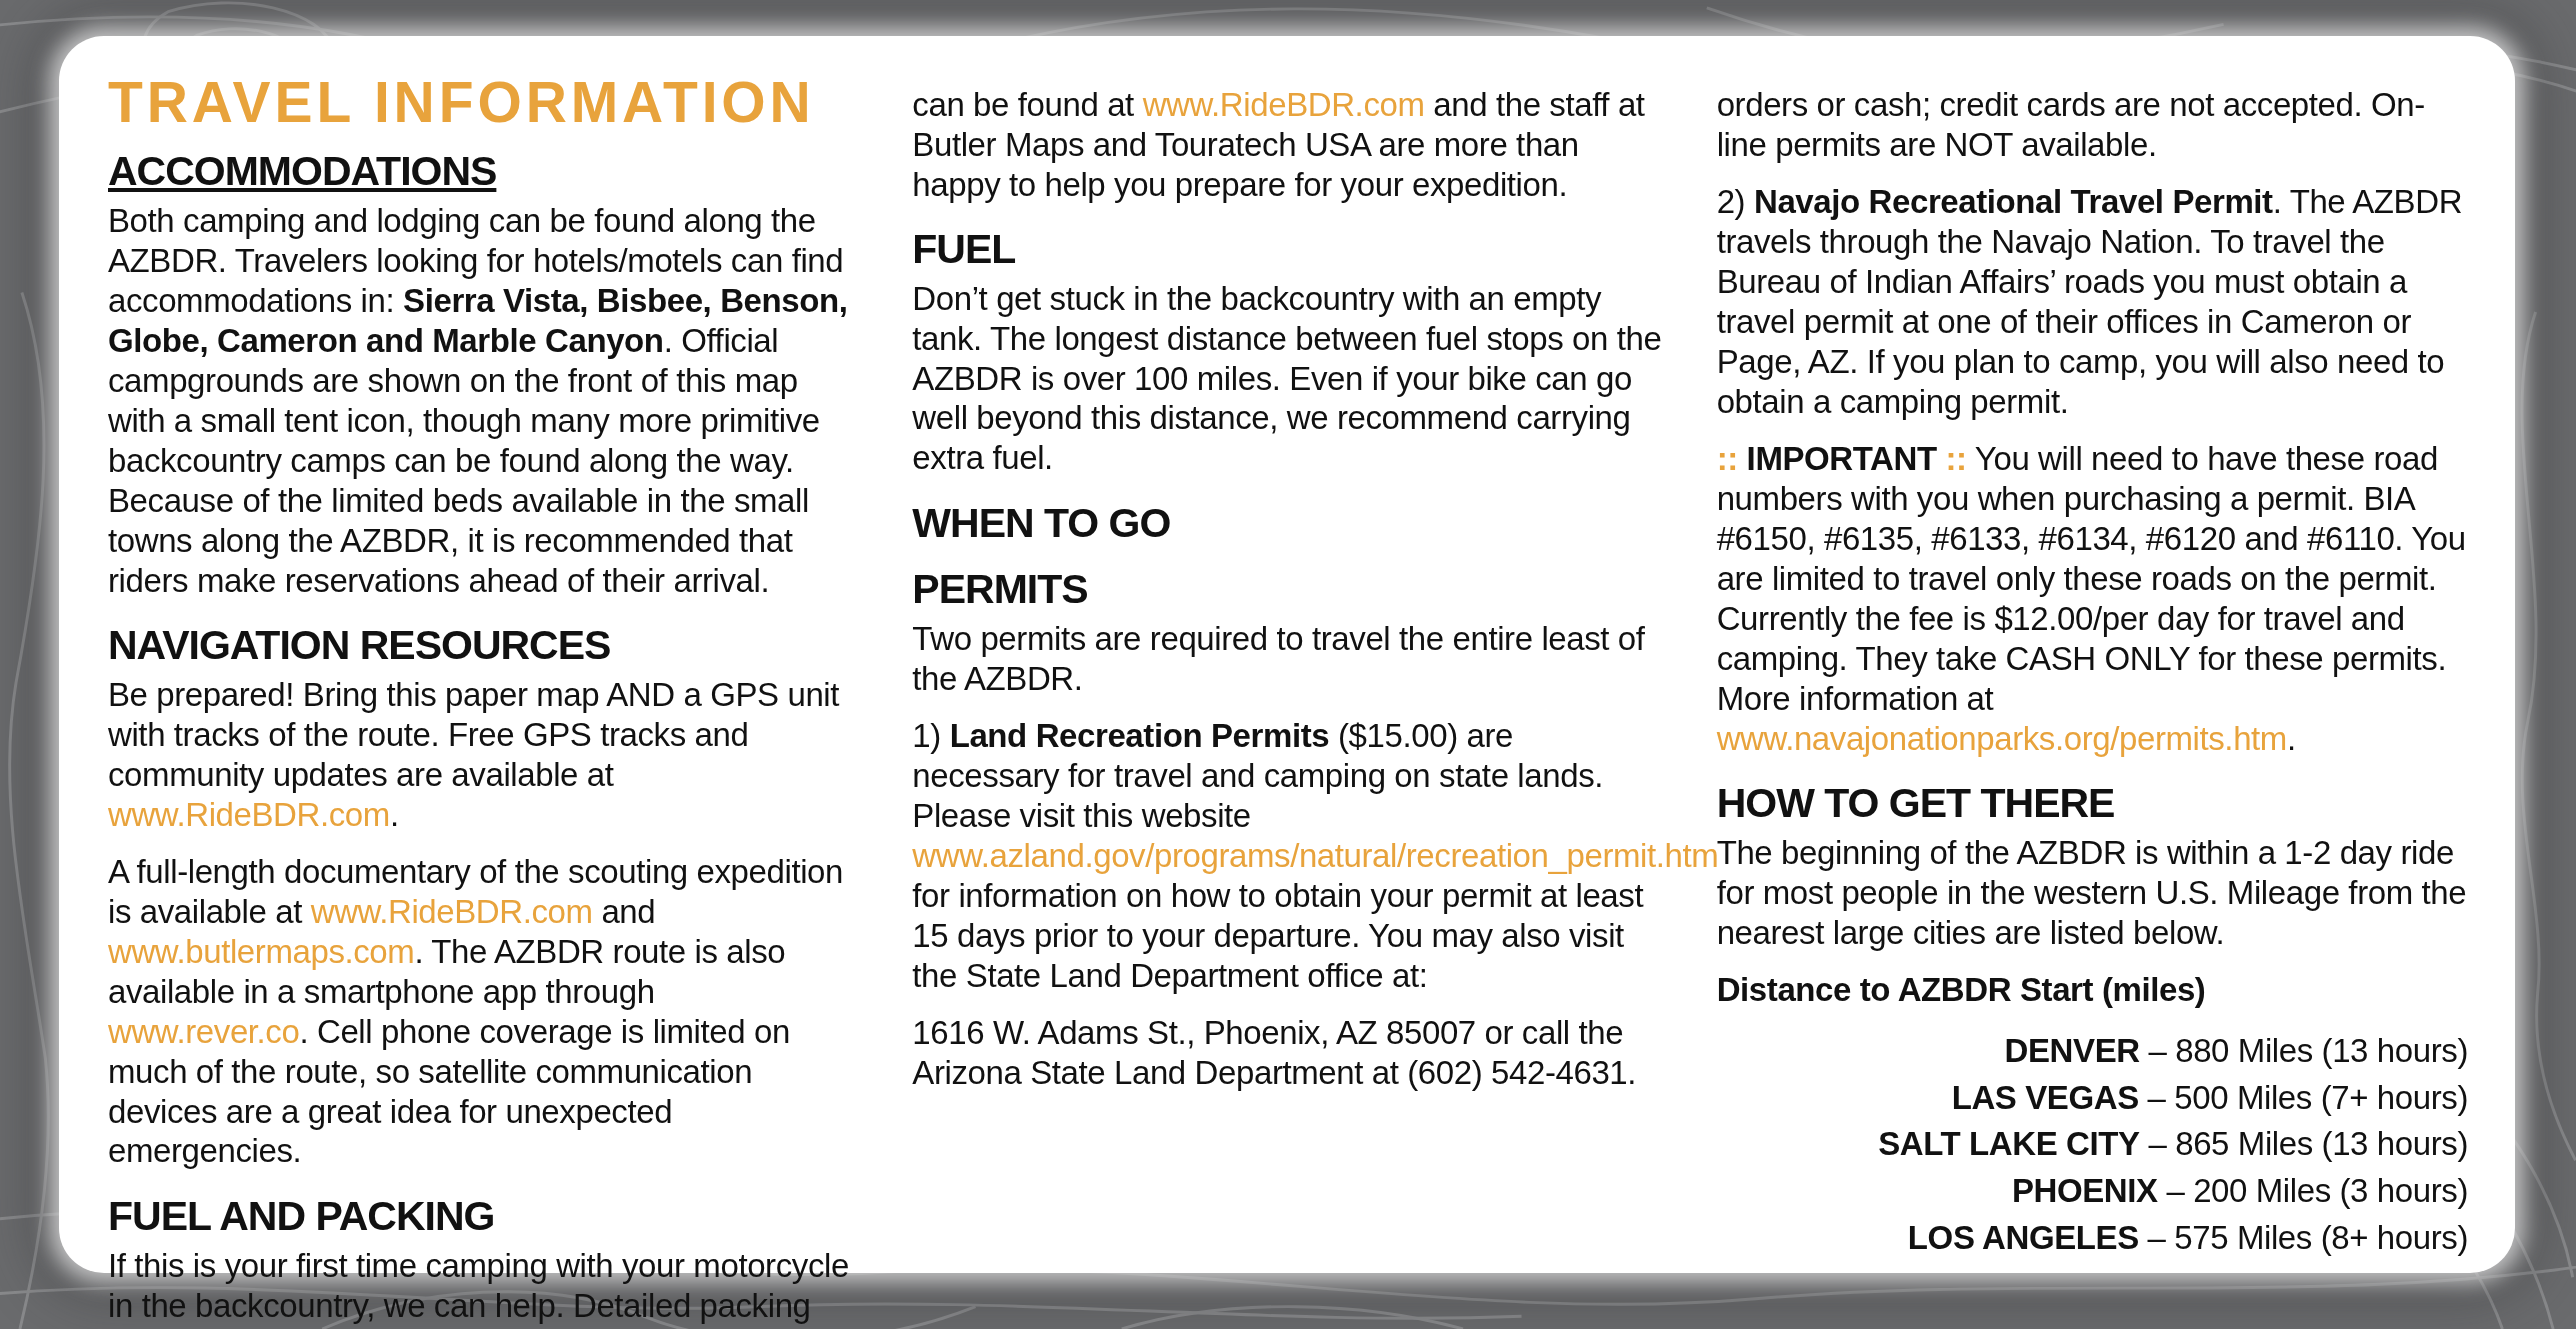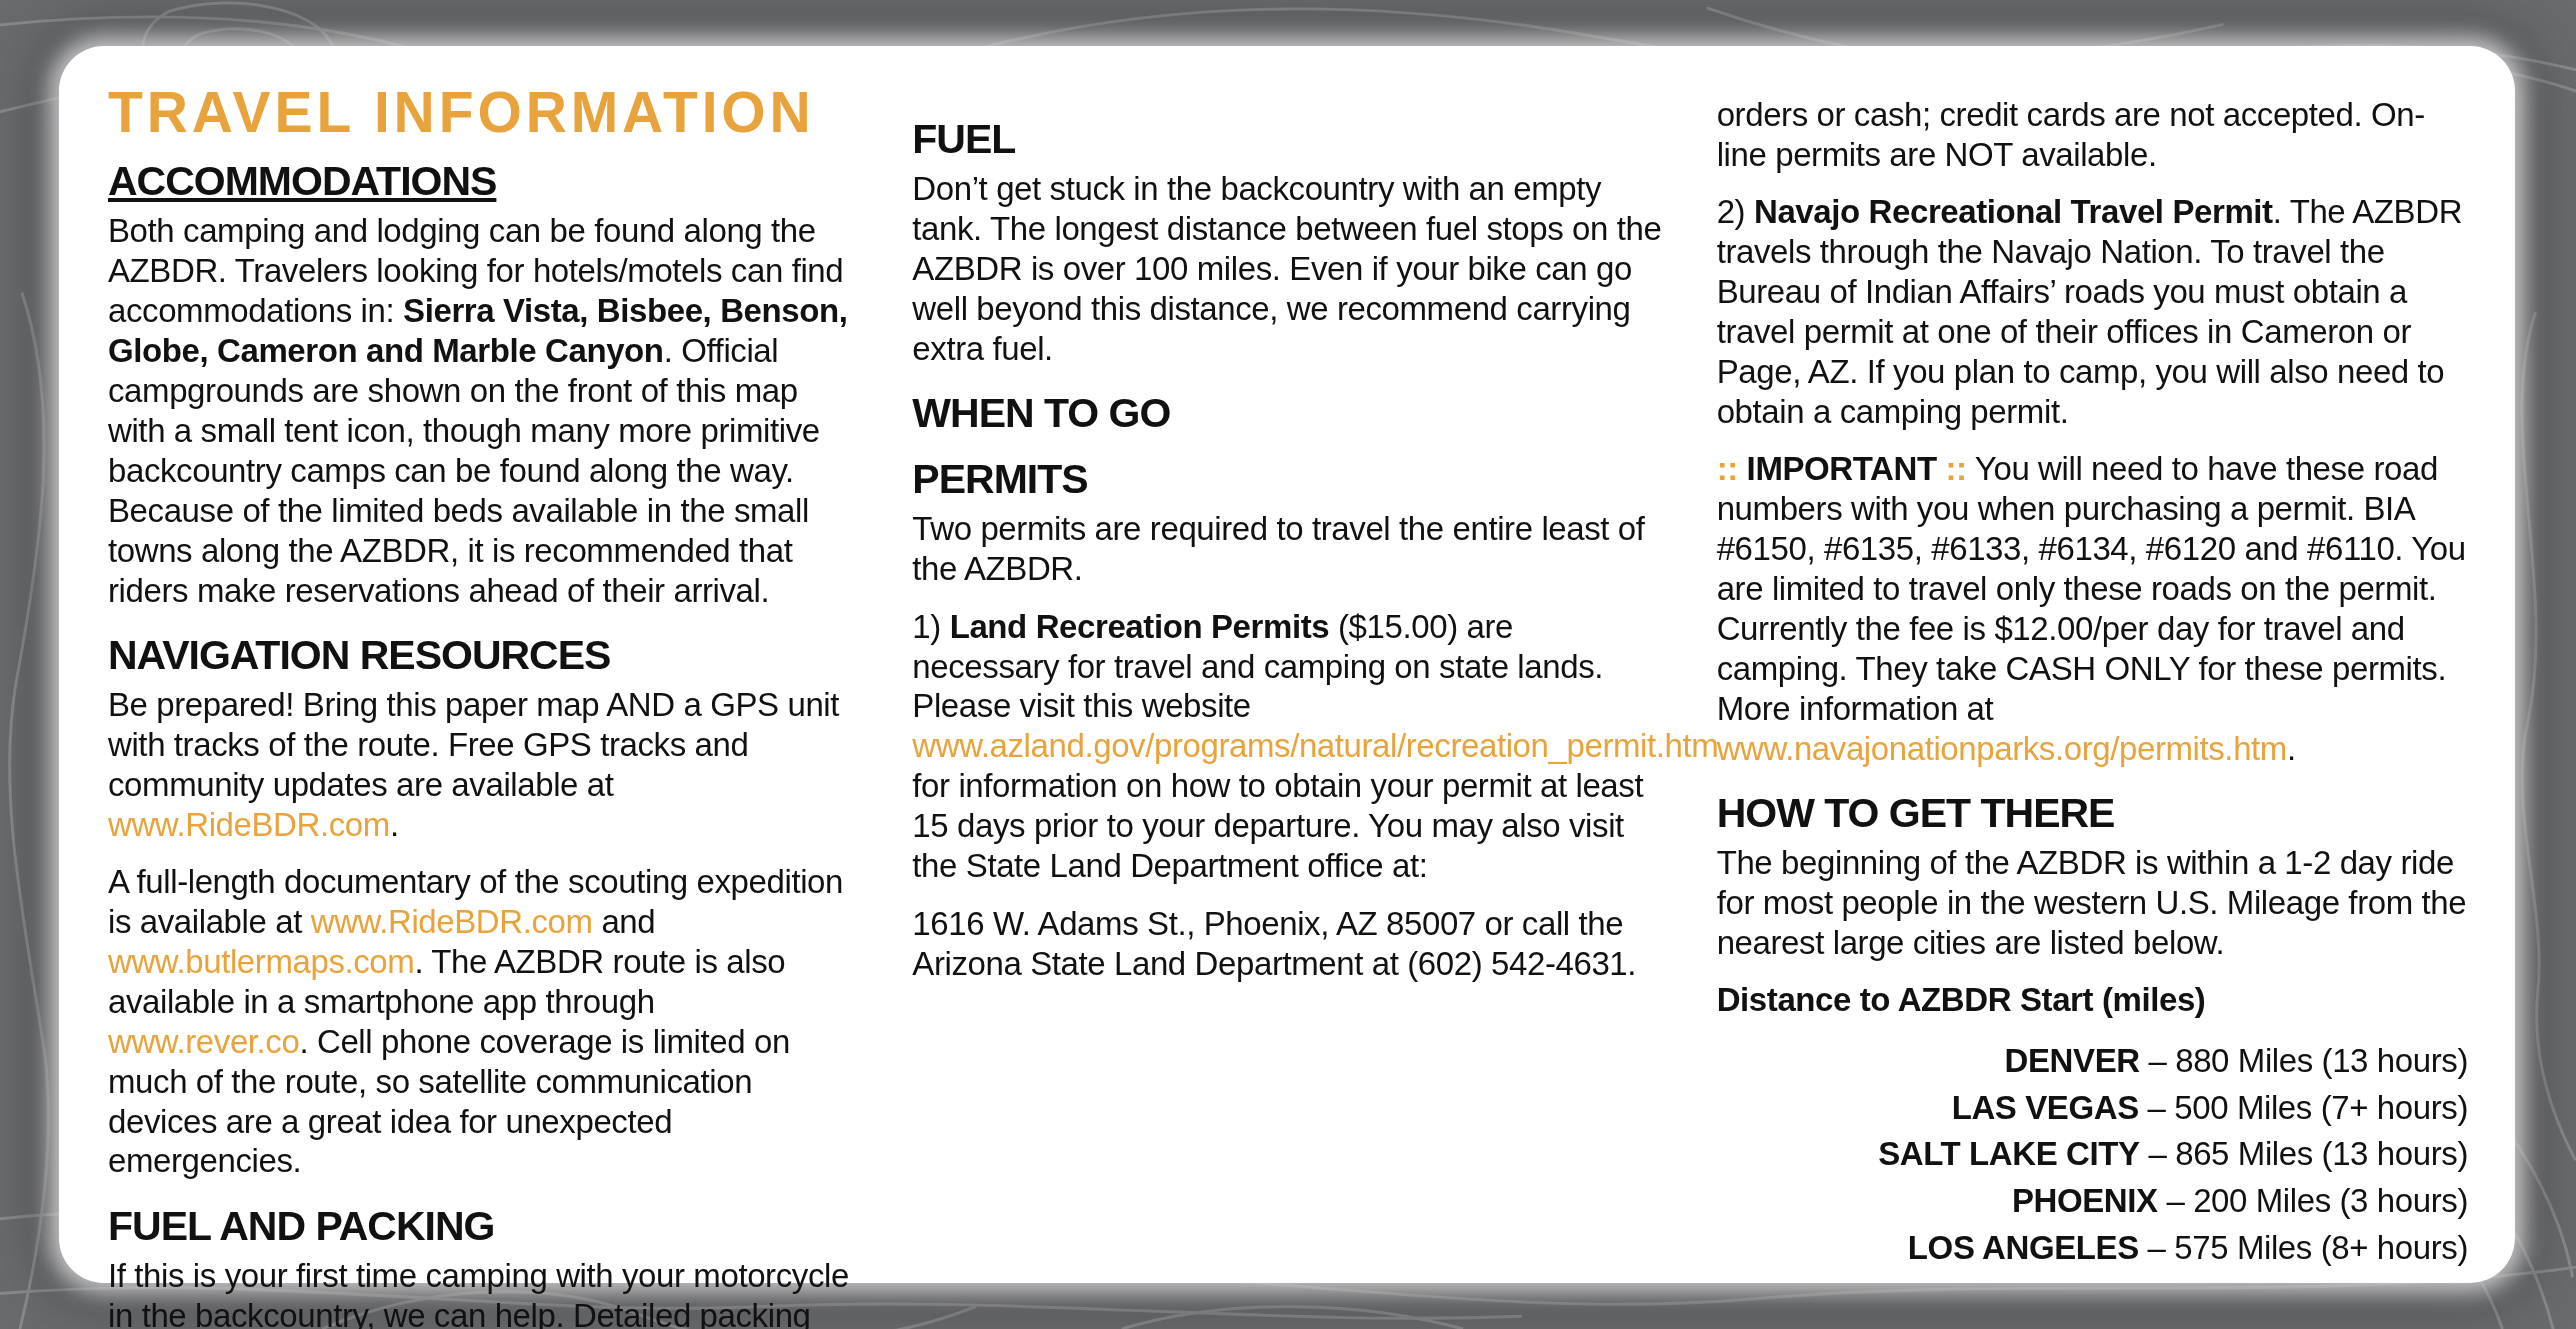--- a/index.html
+++ b/index.html
@@ -13,21 +13,21 @@
   html,body{margin:0;padding:0;}
   body{
     width:2576px;height:1329px;overflow:hidden;
     background:var(--bg);
     font-family:"Liberation Sans",sans-serif;
     color:var(--text);
   }
   .stage{position:relative;width:2576px;height:1329px;}
   .topo{position:absolute;left:0;top:0;width:2576px;height:1329px;}
   .card{
-    position:absolute;left:59px;top:46px;width:2456px;height:1237px;
+    position:absolute;left:59px;top:36px;width:2456px;height:1237px;
     background:var(--card);
     border-radius:45px;
     box-shadow:0 0 21.5px 9.8px rgba(255,255,255,0.65), 0 0 59px 21.5px rgba(45,45,47,0.45);
     padding:35px 47px 25px 49px;
     display:flex;gap:53px;
   }
   .col{flex:1 1 0;min-width:0;}
   .col + .col{padding-top:13.7px;}
   .title{
     margin:2px 0 17.6px 0;
@@ -81,20 +81,21 @@
         <h1 class="title"><span>TRAVEL INFORMATION</span></h1>
         <h2 class="heading"><span>ACCOMMODATIONS</span></h2>
         <p class="para"><span>Both camping and lodging can be found along the AZBDR. Travelers looking for hotels/motels can find accommodations in: </span><span class="seg-bold">Sierra Vista, Bisbee, Benson, Globe, Cameron and Marble Canyon</span><span>. Official campgrounds are shown on the front of this map with a small tent icon, though many more primitive backcountry camps can be found along the way. Because of the limited beds available in the small towns along the AZBDR, it is recommended that riders make reservations ahead of their arrival.</span></p>
         <h2 class="heading"><span>NAVIGATION RESOURCES</span></h2>
         <p class="para"><span>Be prepared! Bring this paper map AND a GPS unit with tracks of the route. Free GPS tracks and community updates are available at </span><span class="seg-link">www.RideBDR.com</span><span>.</span></p>
         <p class="para"><span>A full-length documentary of the scouting expedition is available at </span><span class="seg-link">www.RideBDR.com</span><span> and </span><span class="seg-link">www.butlermaps.com</span><span>. The AZBDR route is also available in a smartphone app through </span><span class="seg-link">www.rever.co</span><span>. Cell phone coverage is limited on much of the route, so satellite communication devices are a great idea for unexpected emergencies.</span></p>
         <h2 class="heading"><span>FUEL AND PACKING</span></h2>
         <p class="para"><span>If this is your first time camping with your motorcycle in the backcountry, we can help. Detailed packing lists</span></p>
       </div>
     <div class="col" id="col-1">
+        <p class="para"><span>can be found at </span><span class="seg-link">www.RideBDR.com</span><span> and the staff at Butler Maps and Touratech USA are more than happy to help you prepare for your expedition.</span></p>
         <h2 class="heading"><span>FUEL</span></h2>
         <p class="para"><span>Don’t get stuck in the backcountry with an empty tank. The longest distance between fuel stops on the AZBDR is over 100 miles. Even if your bike can go well beyond this distance, we recommend carrying extra fuel.</span></p>
         <h2 class="heading"><span>WHEN TO GO</span></h2>
         <h2 class="heading"><span>PERMITS</span></h2>
         <p class="para"><span>Two permits are required to travel the entire least of the AZBDR.</span></p>
         <p class="para"><span>1) </span><span class="seg-bold">Land Recreation Permits</span><span> ($15.00) are necessary for travel and camping on state lands. Please visit this website </span><span class="seg-link">www.azland.gov/programs/natural/recreation_permit.htm</span><span> for information on how to obtain your permit at least 15 days prior to your departure. You may also visit the State Land Department office at:</span></p>
         <p class="para"><span>1616 W. Adams St., Phoenix, AZ 85007 or call the Arizona State Land Department at (602) 542-4631.</span></p>
       </div>
     <div class="col" id="col-2">
         <p class="para"><span>orders or cash; credit cards are not accepted. On-line permits are NOT available.</span></p>

